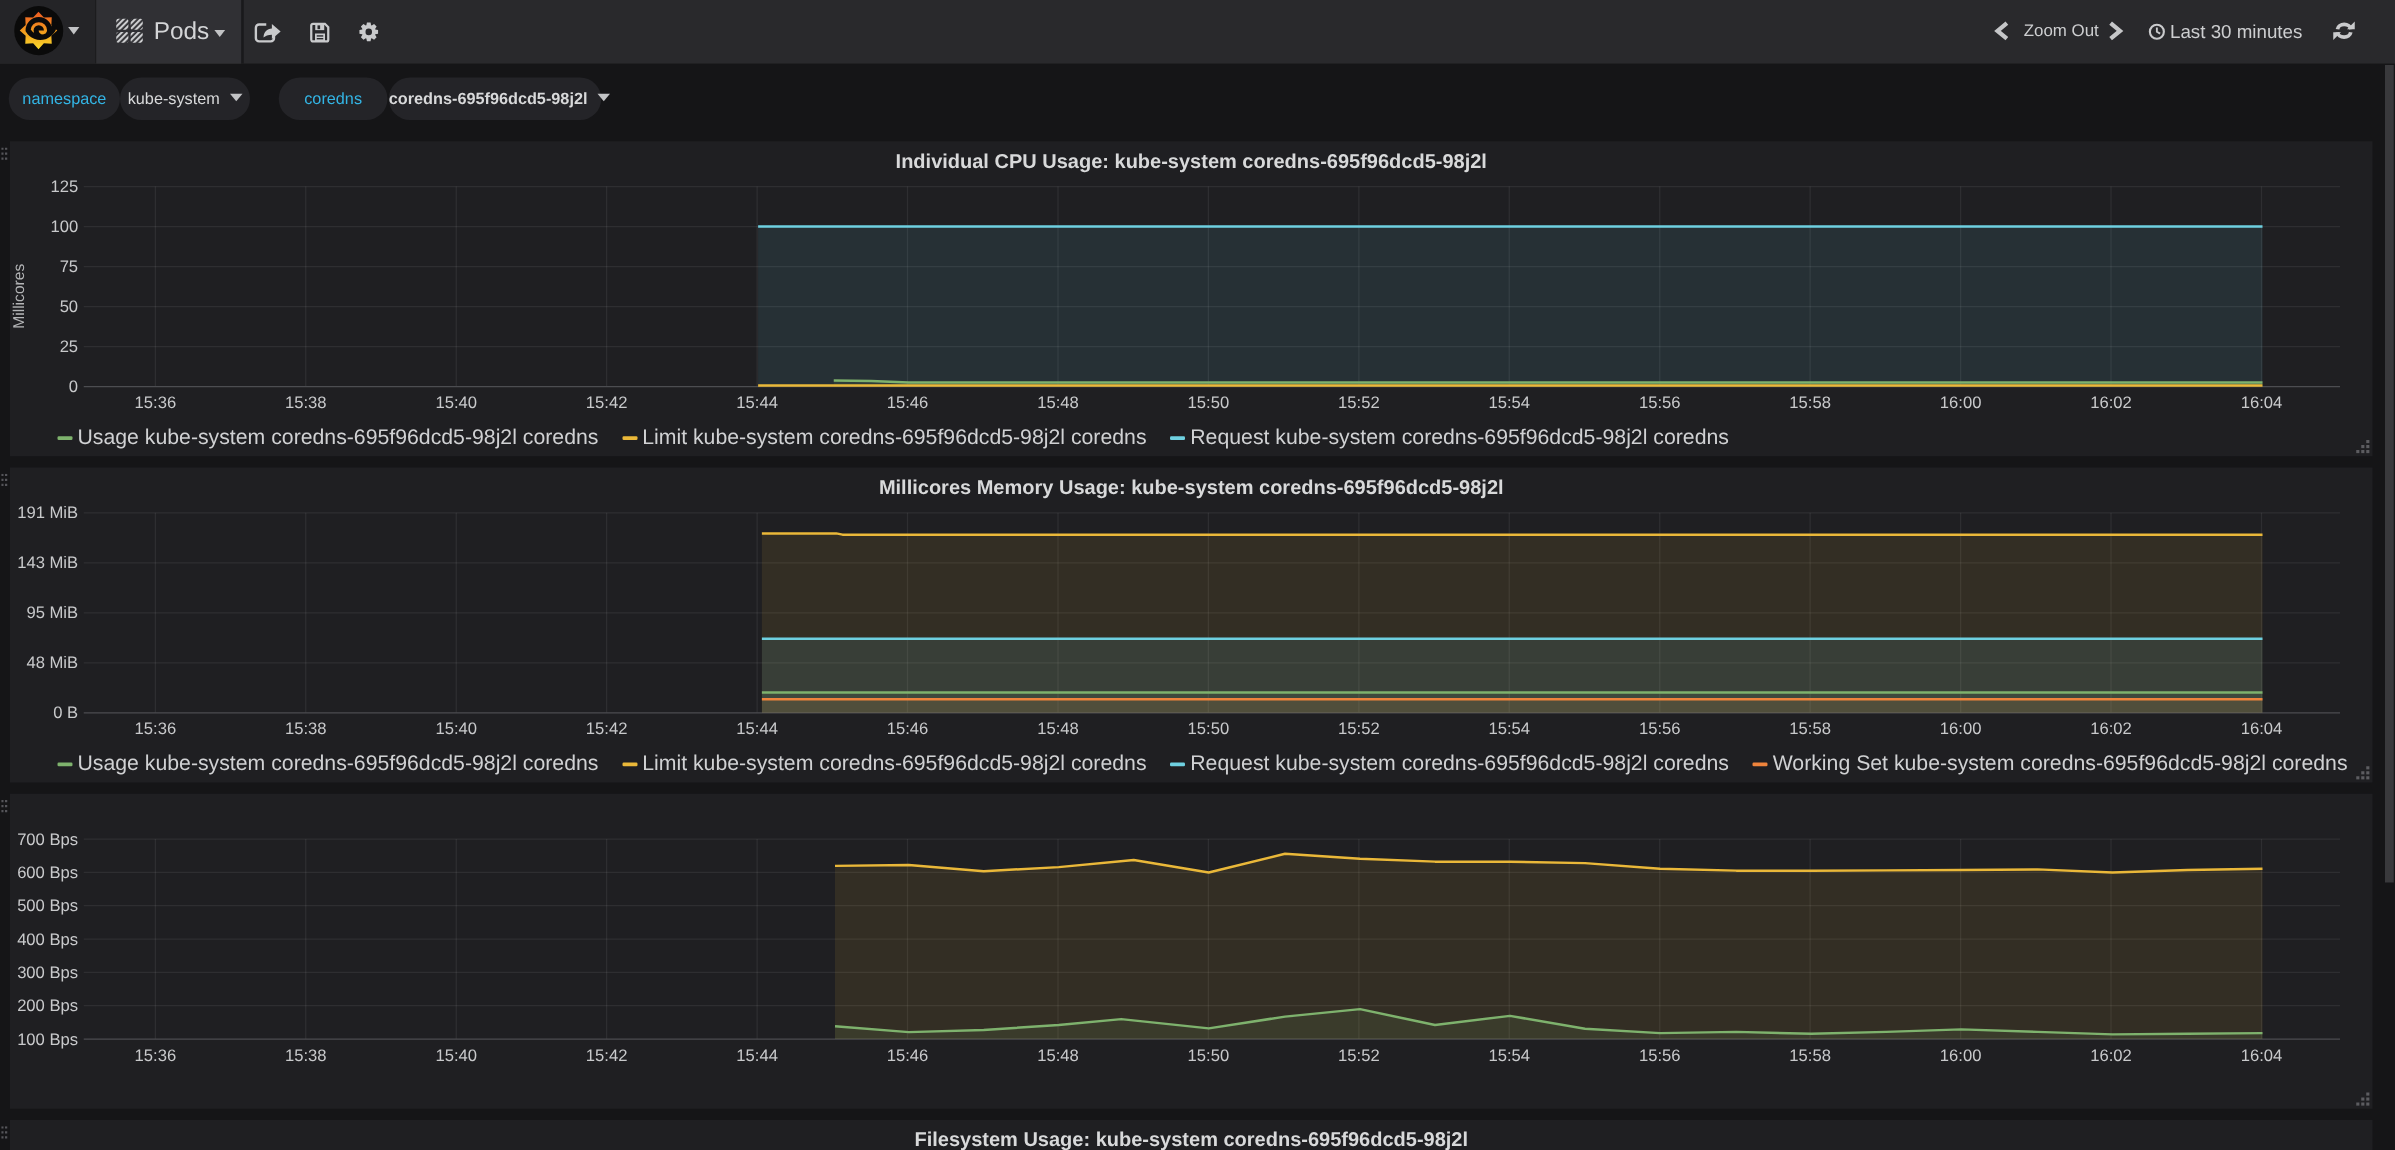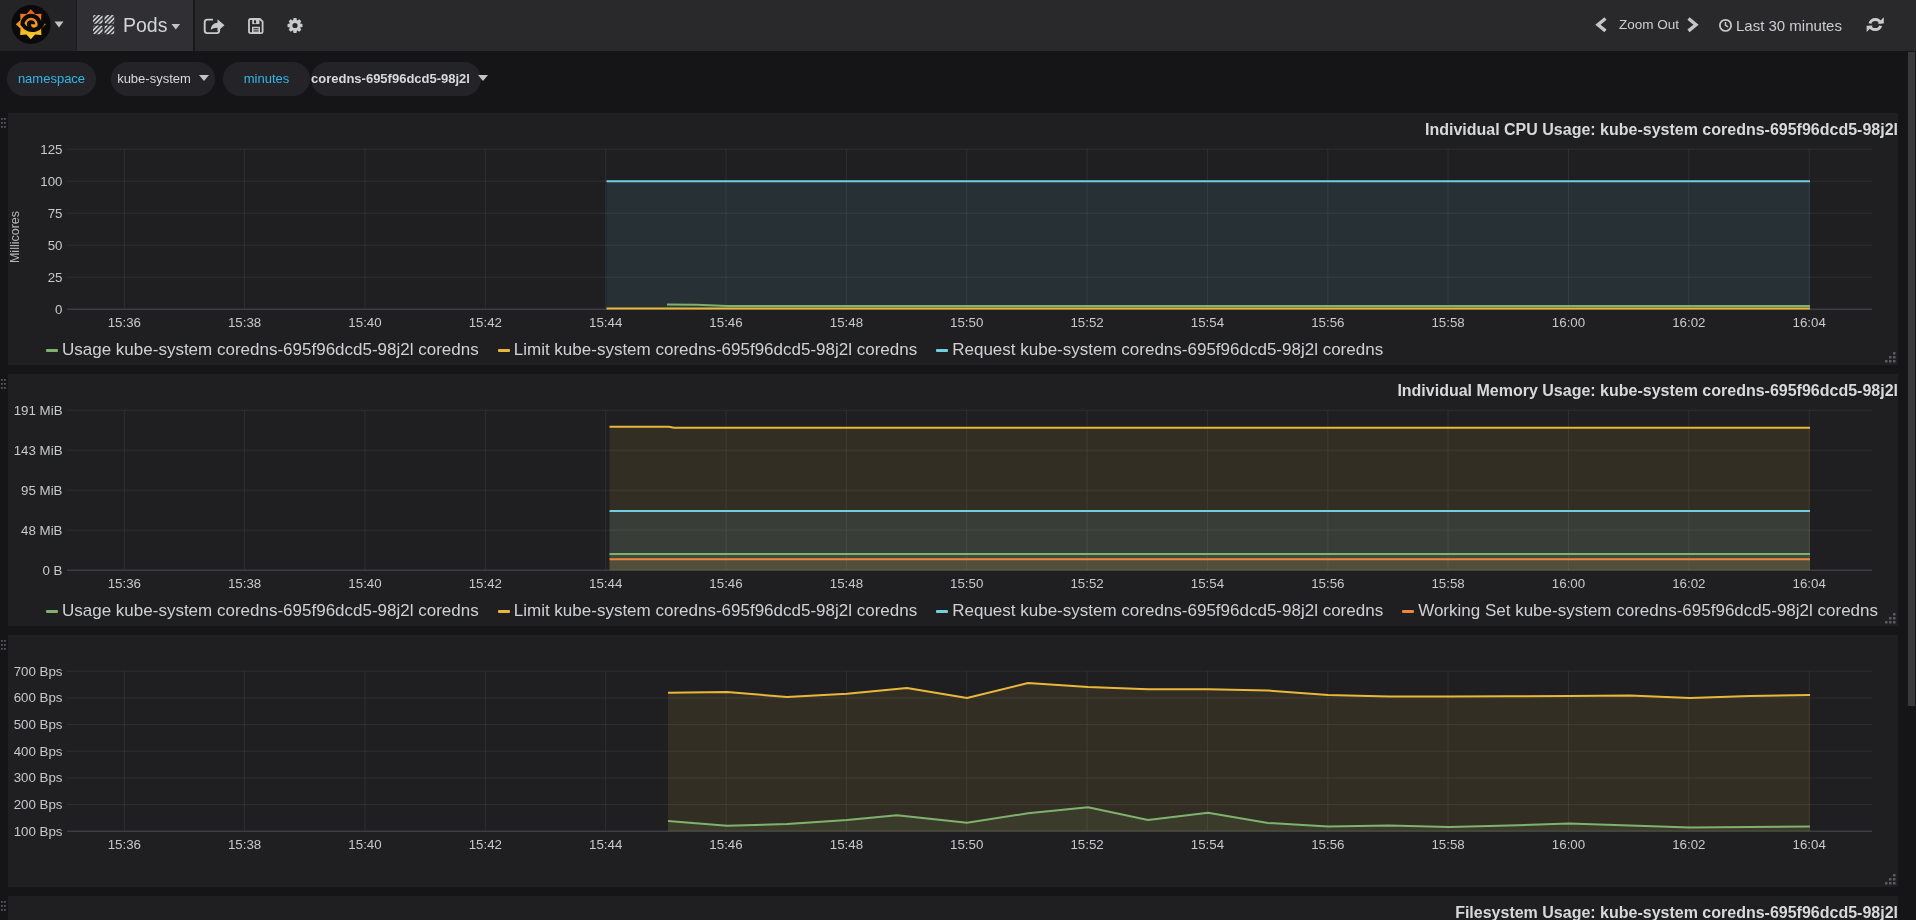--- a/index.html
+++ b/index.html
@@ -1,20 +1,20 @@
 <!DOCTYPE html>
 <html><head><meta charset="utf-8"><style>
 * { margin:0; padding:0; box-sizing:border-box; }
 html,body { width:1916px; height:920px; background:#151517; overflow:hidden;
   font-family:"Liberation Sans",sans-serif; }
 #page { position:relative; width:1916px; height:920px; }
 .panel { position:absolute; left:8px; width:1890px; height:252px;
   background:#1f1f22; }
 .ptitle { position:absolute; top:0; left:0; width:100%; height:33px; line-height:33px;
-  text-align:right; font-size:16px; font-weight:bold; color:#d8d9da; }
+  text-align:center; font-size:16px; font-weight:bold; color:#d8d9da; }
 .chart { position:absolute; left:0; top:0; }
 .leg { position:absolute; left:38px; top:227px; height:15px; white-space:nowrap;
   font-size:17px; color:#d0d1d3; }
 .li { margin-right:19px; }
 .ld { display:inline-block; width:12px; height:3px; border-radius:1px; margin-right:4px;
   vertical-align:3px; }
 .vbox { position:absolute; top:62px; height:34px; background:#242428; color:#d8d9da;
   font-size:13px; line-height:34px; text-align:center; white-space:nowrap;border-radius:17px; }
 .vlabel { color:#33b5e5; }
 .caret { display:inline-block; width:0; height:0; border-left:5px solid transparent;
@@ -84,22 +84,22 @@
 
 <g stroke="#c9cacc" stroke-width="3" fill="none">
 <path d="M1870 23.4 A5.4 4.4 0 0 1 1880.7 23.4"></path>
 <path d="M1880.6 25.8 A5.4 4.4 0 0 1 1869.9 25.8"></path>
 </g>
 <path d="M1877.6 23.4 h6.2 v-6.2 Z" fill="#c9cacc"></path>
 <path d="M1872.8 25.8 h-6.2 v6.2 Z" fill="#c9cacc"></path>
 
 </svg>
 <div class="vbox vlabel" style="left:7px;width:89px;">namespace</div>
-<div class="vbox" style="left:111px;width:104px;">kube-system<span class="caret"></span></div>
-<div class="vbox vlabel" style="left:223px;width:87px;">minutes</div>
+<div class="vbox" style="left:96px;width:104px;">kube-system<span class="caret"></span></div>
+<div class="vbox vlabel" style="left:223px;width:87px;">coredns</div>
 <div class="vbox" style="left:311px;width:170px;font-weight:bold;">coredns-695f96dcd5-98j2l<span class="caret"></span></div>
 <div class="panel" style="top:113px">
   <div class="ptitle">Individual CPU Usage: kube-system coredns-695f96dcd5-98j2l</div>
   <svg class="chart" width="1890" height="252" viewBox="0 0 1890 252" font-family="'Liberation Sans',sans-serif">
 <line x1="116.3" y1="36.2" x2="116.3" y2="196.2" stroke="rgba(255,255,255,0.07)" stroke-width="1"></line>
 <line x1="236.6" y1="36.2" x2="236.6" y2="196.2" stroke="rgba(255,255,255,0.07)" stroke-width="1"></line>
 <line x1="357.0" y1="36.2" x2="357.0" y2="196.2" stroke="rgba(255,255,255,0.07)" stroke-width="1"></line>
 <line x1="477.3" y1="36.2" x2="477.3" y2="196.2" stroke="rgba(255,255,255,0.07)" stroke-width="1"></line>
 <line x1="597.7" y1="36.2" x2="597.7" y2="196.2" stroke="rgba(255,255,255,0.07)" stroke-width="1"></line>
 <line x1="718.0" y1="36.2" x2="718.0" y2="196.2" stroke="rgba(255,255,255,0.07)" stroke-width="1"></line>
@@ -150,21 +150,21 @@
       <svg class="rsz" width="14" height="14">
         <rect x="10" y="2" width="2.5" height="2.5" fill="#5c5c60"></rect>
         <rect x="6" y="6" width="2.5" height="2.5" fill="#5c5c60"></rect>
         <rect x="10" y="6" width="2.5" height="2.5" fill="#5c5c60"></rect>
         <rect x="2" y="10" width="2.5" height="2.5" fill="#5c5c60"></rect>
         <rect x="6" y="10" width="2.5" height="2.5" fill="#5c5c60"></rect>
         <rect x="10" y="10" width="2.5" height="2.5" fill="#5c5c60"></rect>
       </svg>
 </div>
 <div class="panel" style="top:374px">
-  <div class="ptitle">Individual Memory Usage: kube-system coredns-695f96dcd5-98j2l</div>
+  <div class="ptitle">Millicores Memory Usage: kube-system coredns-695f96dcd5-98j2l</div>
   <svg class="chart" width="1890" height="252" viewBox="0 0 1890 252" font-family="'Liberation Sans',sans-serif">
 <line x1="116.3" y1="36.2" x2="116.3" y2="196.2" stroke="rgba(255,255,255,0.07)" stroke-width="1"></line>
 <line x1="236.6" y1="36.2" x2="236.6" y2="196.2" stroke="rgba(255,255,255,0.07)" stroke-width="1"></line>
 <line x1="357.0" y1="36.2" x2="357.0" y2="196.2" stroke="rgba(255,255,255,0.07)" stroke-width="1"></line>
 <line x1="477.3" y1="36.2" x2="477.3" y2="196.2" stroke="rgba(255,255,255,0.07)" stroke-width="1"></line>
 <line x1="597.7" y1="36.2" x2="597.7" y2="196.2" stroke="rgba(255,255,255,0.07)" stroke-width="1"></line>
 <line x1="718.0" y1="36.2" x2="718.0" y2="196.2" stroke="rgba(255,255,255,0.07)" stroke-width="1"></line>
 <line x1="838.4" y1="36.2" x2="838.4" y2="196.2" stroke="rgba(255,255,255,0.07)" stroke-width="1"></line>
 <line x1="958.7" y1="36.2" x2="958.7" y2="196.2" stroke="rgba(255,255,255,0.07)" stroke-width="1"></line>
 <line x1="1079.1" y1="36.2" x2="1079.1" y2="196.2" stroke="rgba(255,255,255,0.07)" stroke-width="1"></line>

